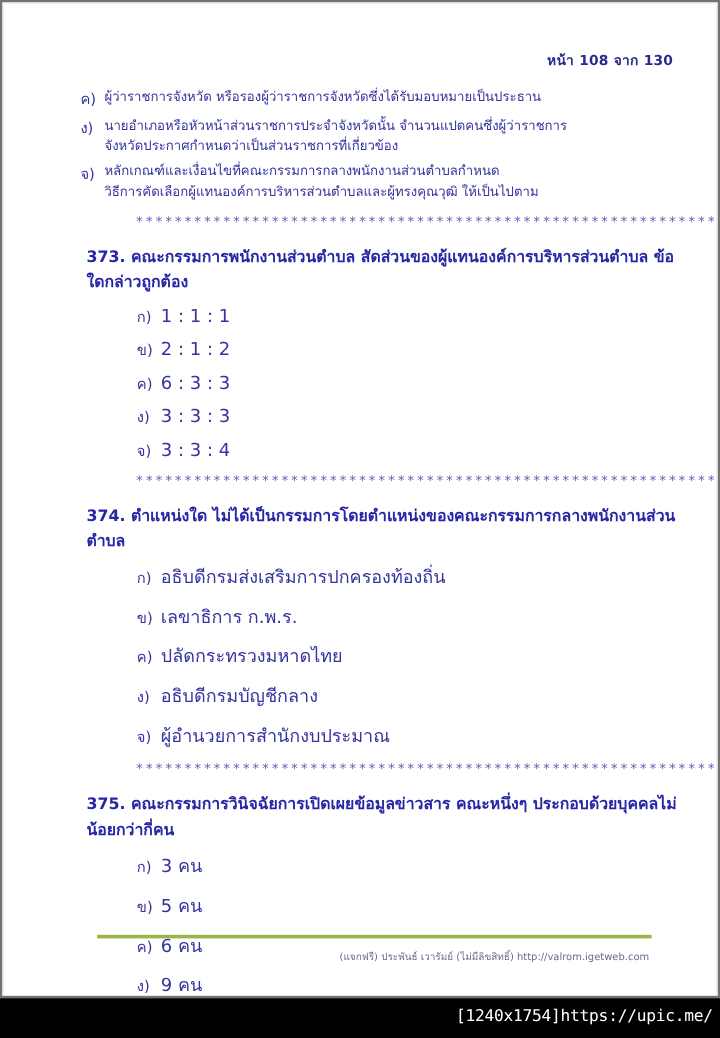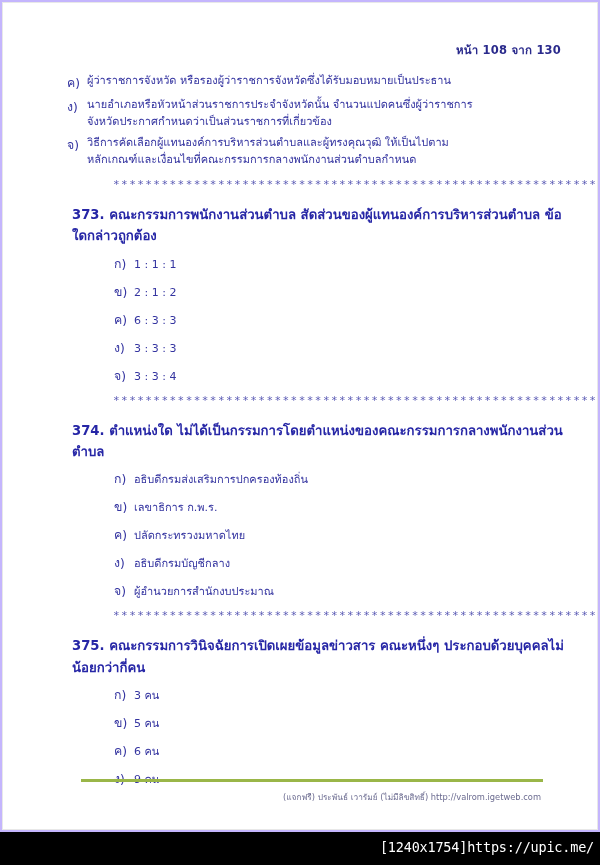--- a/index.html
+++ b/index.html
@@ -13,21 +13,21 @@
     height: 865px;
     overflow: hidden;
     font-family: "DejaVu Sans", "Liberation Sans", sans-serif;
   }
 
   
   .viewer {
     position: relative;
     width: 600px;
     height: 865px;
-    background: #c4b5fd;
+    background: #737373;
     box-sizing: border-box;
   }
 
   
   .page-sheet {
     position: absolute;
     left: 2px;
     top: 2px;
     width: 596px;
     height: 828px;
@@ -131,21 +131,21 @@
   }
   .choice .c-marker {
     flex: 0 0 auto;
     width: 20px;
     color: #3434a0;
     font-size: 12.3px;
   }
   .choice .c-text {
     flex: 1 1 auto;
     color: #3434a0;
-    font-size: 11px;
+    font-size: 15px;
     white-space: nowrap;
   }
 
   
   .footer-rule {
     position: absolute;
     left: 78px;
     bottom: 47px;
     width: 462px;
     height: 3px;
@@ -206,22 +206,22 @@
           <span class="marker">ง)</span>
           <span class="body">
             <span class="ln">นายอำเภอหรือหัวหน้าส่วนราชการประจำจังหวัดนั้น จำนวนแปดคนซึ่งผู้ว่าราชการ</span>
             <span class="ln">จังหวัดประกาศกำหนดว่าเป็นส่วนราชการที่เกี่ยวข้อง</span>
           </span>
         </div>
 
         <div class="sub-item">
           <span class="marker">จ)</span>
           <span class="body">
+            <span class="ln">หลักเกณฑ์และเงื่อนไขที่คณะกรรมการกลางพนักงานส่วนตำบลกำหนด</span>
             <span class="ln">วิธีการคัดเลือกผู้แทนองค์การบริหารส่วนตำบลและผู้ทรงคุณวุฒิ ให้เป็นไปตาม</span>
-            <span class="ln">หลักเกณฑ์และเงื่อนไขที่คณะกรรมการกลางพนักงานส่วนตำบลกำหนด</span>
           </span>
         </div>
 
       </div>
 
       <div class="divider-stars">*************************************************************</div>
 
       <div class="question">
         <div class="q-stem">
           <span class="ln first">373. คณะกรรมการพนักงานส่วนตำบล สัดส่วนของผู้แทนองค์การบริหารส่วนตำบล ข้อ</span>

